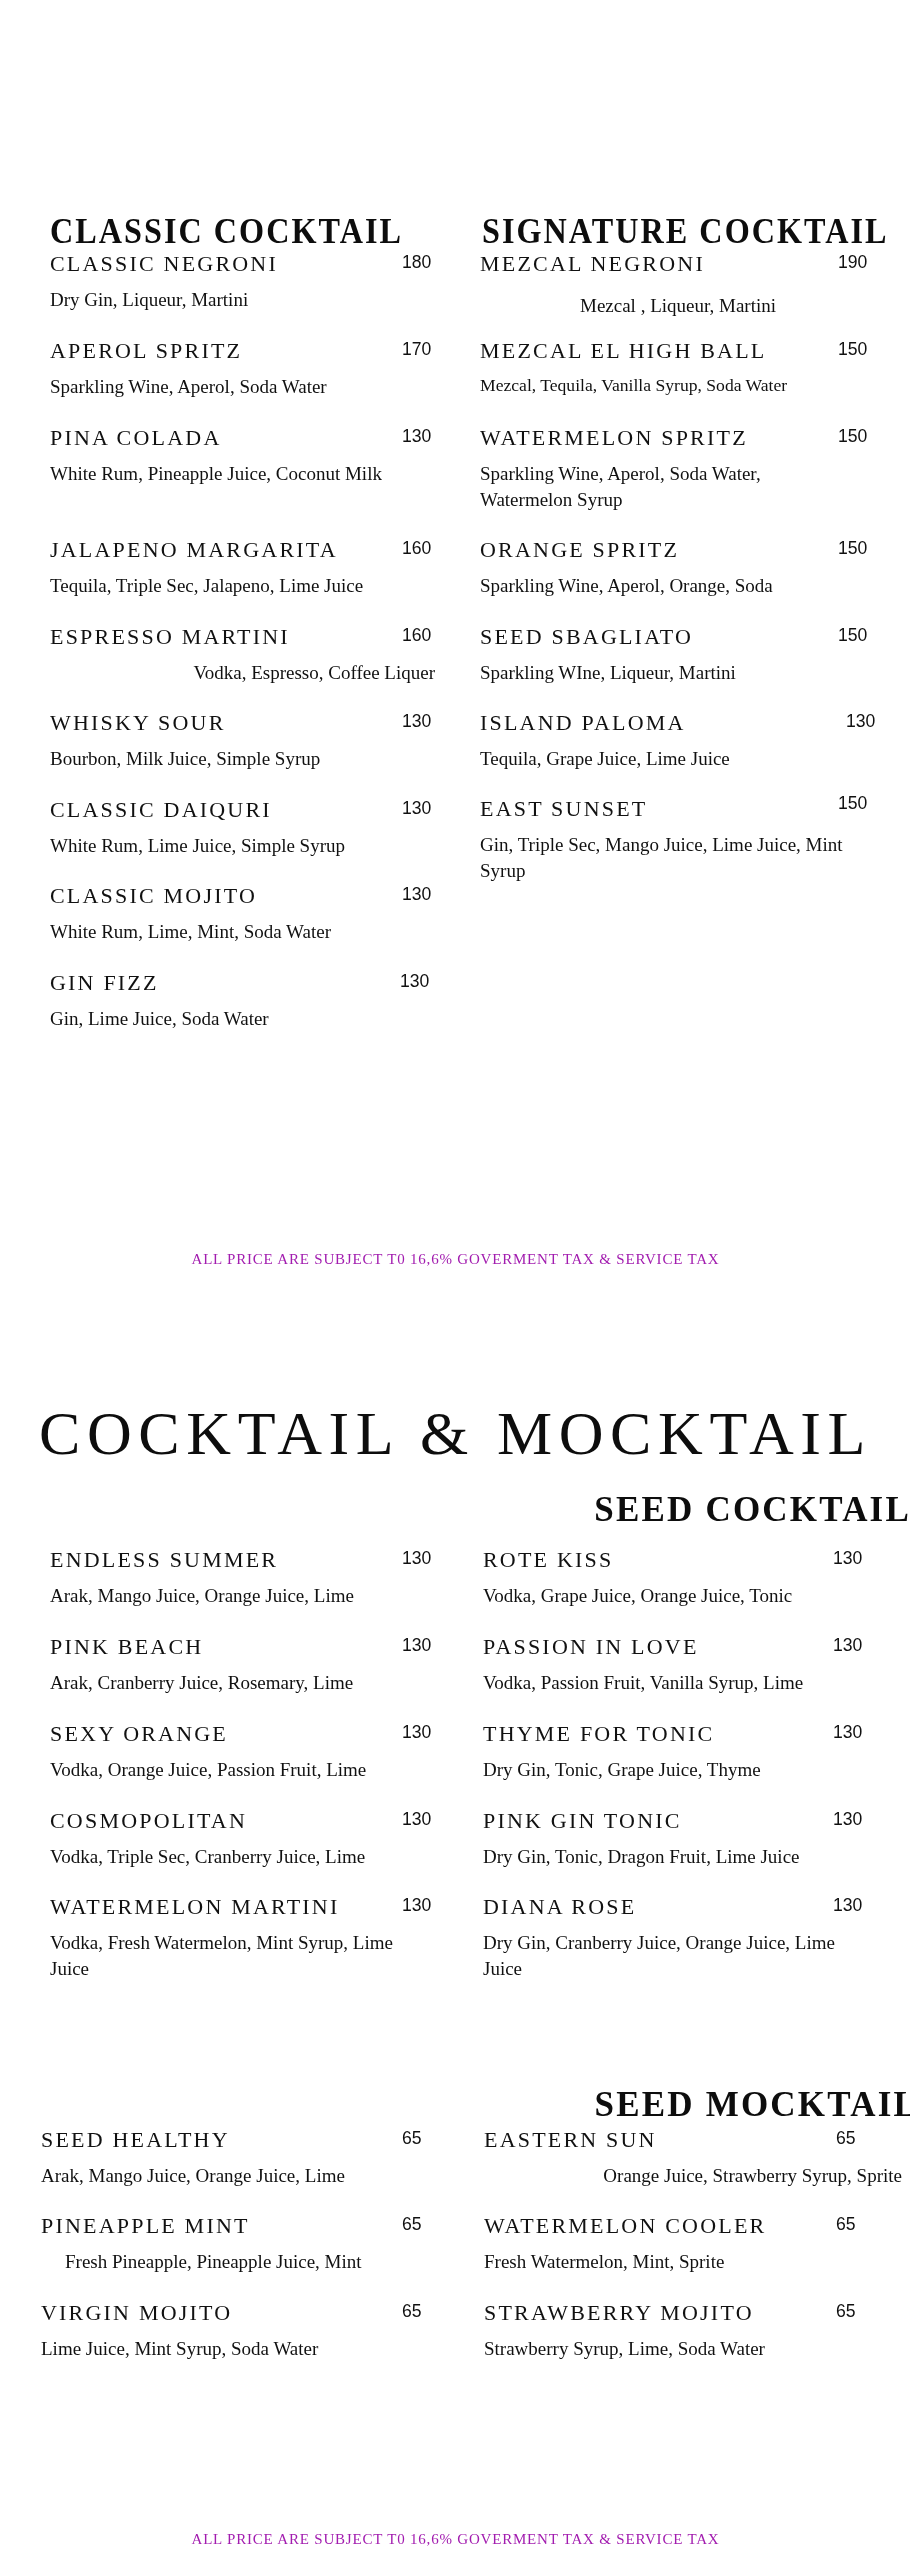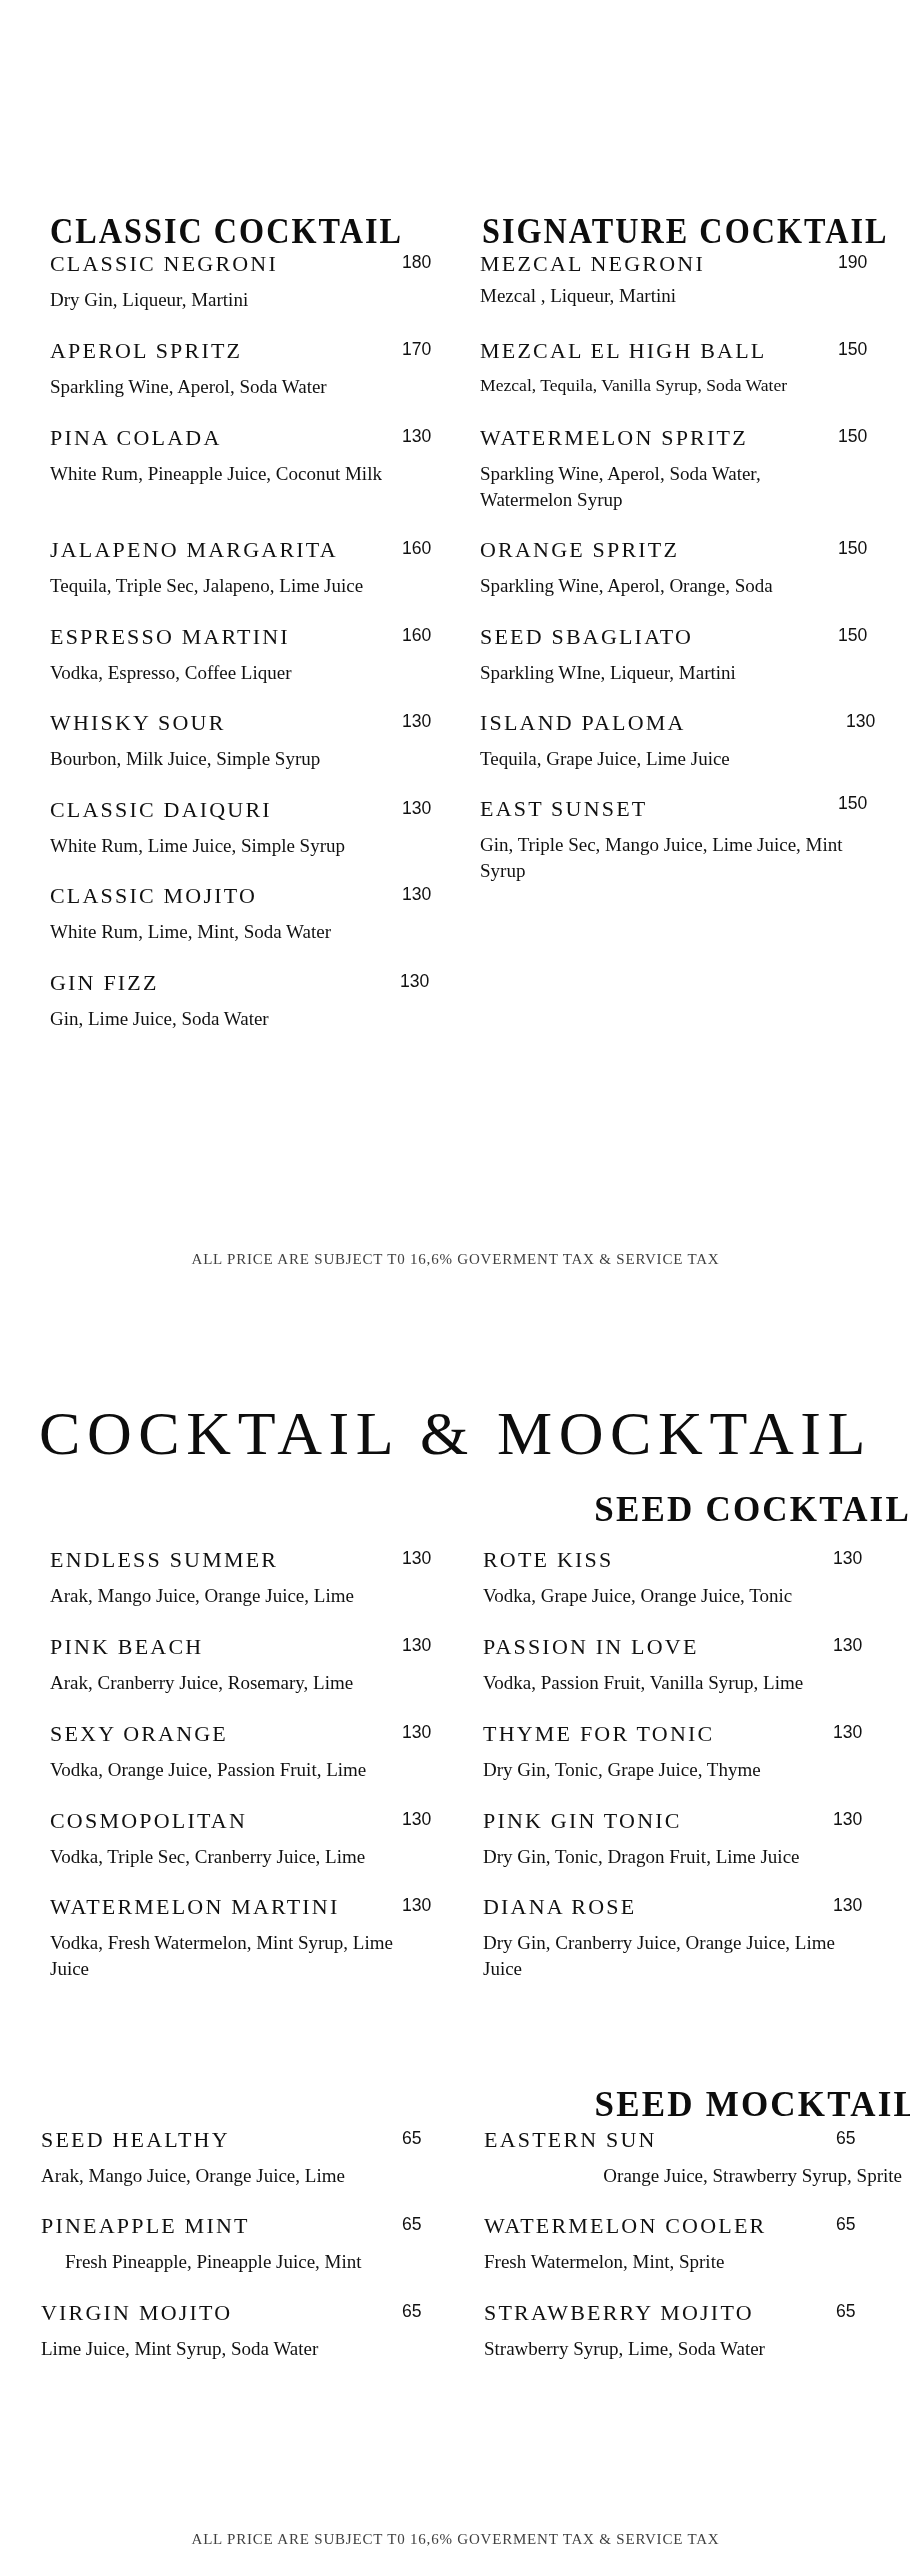--- a/index.html
+++ b/index.html
@@ -44,21 +44,21 @@
     font-size: 17.6px; line-height: 1.1; color: #111;
   }
   .item-desc {
     position: absolute; left: 0;
     font-family: "Liberation Serif", "DejaVu Serif", serif;
     font-size: 19px; line-height: 1.35; color: #111;
   }
   .note {
     position: absolute; left: 0; width: 911px; text-align: center;
     font-family: "Liberation Serif", "DejaVu Serif", serif;
-    font-size: 15px; letter-spacing: 0.8px; color: #404040;
+    font-size: 15px; letter-spacing: 0.8px; color: #a21caf;
   }
 </style>
 </head>
 <body>
 
 <section class="page page-1">
 
   <h2 class="section-title" style="left:50px; top:185px;">CLASSIC COCKTAIL</h2>
   <h2 class="section-title" style="left:482px; top:185px;">SIGNATURE COCKTAIL</h2>
 
@@ -79,21 +79,21 @@
       <span class="item-desc" style="top:34px; width:380px;">White Rum, Pineapple Juice, Coconut Milk</span>
     </div>
     <div class="item" style="top:539px; width:385px;">
       <span class="item-name">JALAPENO MARGARITA</span>
       <span class="item-price" style="left:352px;">160</span>
       <span class="item-desc" style="top:34px; width:407px;">Tequila, Triple Sec, Jalapeno, Lime Juice</span>
     </div>
     <div class="item" style="top:626px; width:385px;">
       <span class="item-name">ESPRESSO MARTINI</span>
       <span class="item-price" style="left:352px;">160</span>
-      <span class="item-desc" style="top:34px; width:385px;">Vodka, Espresso, Coffee Liquer</span>
+      <span class="item-desc" style="top:34px; width:385px;text-align:right;">Vodka, Espresso, Coffee Liquer</span>
     </div>
     <div class="item" style="top:712px; width:385px;">
       <span class="item-name">WHISKY SOUR</span>
       <span class="item-price" style="left:352px;">130</span>
       <span class="item-desc" style="top:34px; width:385px;">Bourbon, Milk Juice, Simple Syrup</span>
     </div>
     <div class="item" style="top:799px; width:385px;">
       <span class="item-name">CLASSIC DAIQURI</span>
       <span class="item-price" style="left:352px;">130</span>
       <span class="item-desc" style="top:34px; width:407px;">White Rum, Lime Juice, Simple Syrup</span>
@@ -107,21 +107,21 @@
       <span class="item-name">GIN FIZZ</span>
       <span class="item-price" style="left:350px;">130</span>
       <span class="item-desc" style="top:34px; width:385px;">Gin, Lime Juice, Soda Water</span>
     </div>
   </div>
 
   <div class="col" style="left:480px; top:0; width:407px;">
     <div class="item" style="top:253px; width:407px;">
       <span class="item-name">MEZCAL NEGRONI</span>
       <span class="item-price" style="left:358px;">190</span>
-      <span class="item-desc" style="top:30px; width:396px;">Mezcal , Liqueur, Martini</span>
+      <span class="item-desc" style="top:40px; width:396px;text-align:center;">Mezcal , Liqueur, Martini</span>
     </div>
     <div class="item" style="top:340px; width:407px;">
       <span class="item-name">MEZCAL EL HIGH BALL</span>
       <span class="item-price" style="left:358px;">150</span>
       <span class="item-desc" style="top:34px; width:418px; font-size:17.6px;">Mezcal, Tequila, Vanilla Syrup, Soda Water</span>
     </div>
     <div class="item" style="top:427px; width:407px;">
       <span class="item-name">WATERMELON SPRITZ</span>
       <span class="item-price" style="left:358px;">150</span>
       <span class="item-desc" style="top:34px; width:363px;">Sparkling Wine, Aperol, Soda Water, Watermelon Syrup</span>

